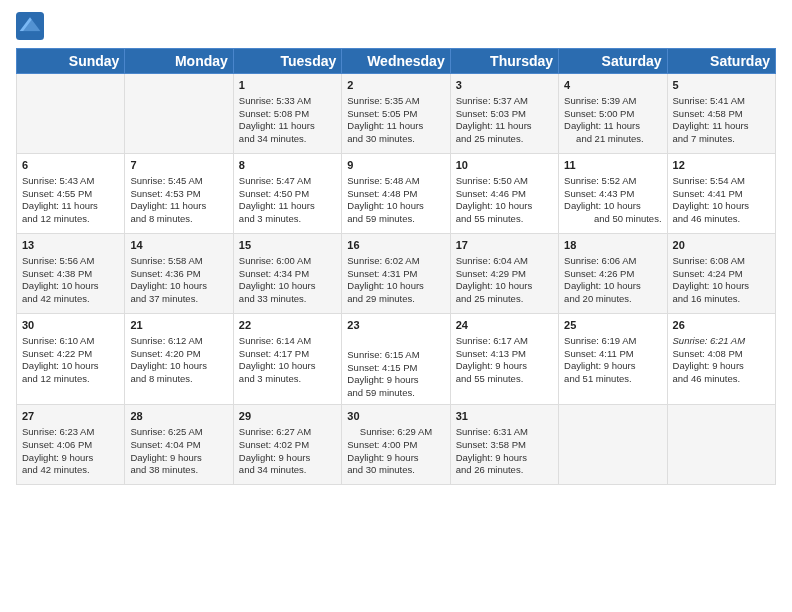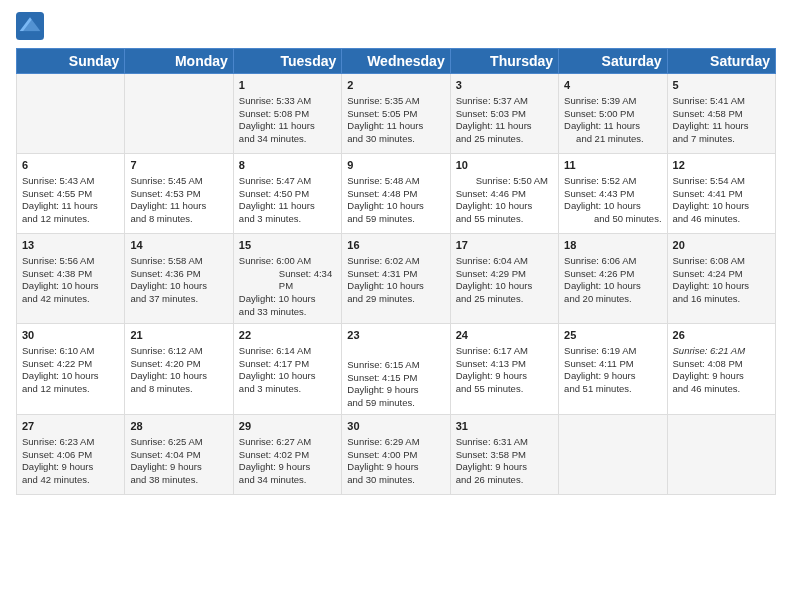--- a/index.html
+++ b/index.html
@@ -202,21 +202,21 @@
           </td>
           <td>
             <span class="day-num">9</span>
             <span style="display: block;">Sunrise: 5:48 AM</span>
             <span style="display: block;">Sunset: 4:48 PM</span>
             <span style="display: block;">Daylight: 10 hours</span>
             <span style="display: block;">and 59 minutes.</span>
           </td>
           <td>
             <span class="day-num">10</span>
-            <span style="display: block; margin-left: 20px;">Sunrise: 5:50 AM</span>
+            <span style="display: block;">Sunrise: 5:50 AM</span>
             <span style="display: block;">Sunset: 4:46 PM</span>
             <span style="display: block;">Daylight: 10 hours</span>
             <span style="display: block;">and 55 minutes.</span>
           </td>
           <td>
             <span class="day-num">11</span>
             <span style="display: block;">Sunrise: 5:52 AM</span>
             <span style="display: block;">Sunset: 4:43 PM</span>
             <span style="display: block;">Daylight: 10 hours</span>
             <span style="display: block; text-align: right;">and 50 minutes.</span>
@@ -240,21 +240,21 @@
           <td>
             <span class="day-num">14</span>
             <span style="display: block;">Sunrise: 5:58 AM</span>
             <span style="display: block;">Sunset: 4:36 PM</span>
             <span style="display: block;">Daylight: 10 hours</span>
             <span style="display: block;">and 37 minutes.</span>
           </td>
           <td>
             <span class="day-num">15</span>
             <span style="display: block;">Sunrise: 6:00 AM</span>
-            <span style="display: block; margin-left: 40px;">Sunset: 4:34 PM</span>
+            <span style="display: block;">Sunset: 4:34 PM</span>
             <span style="display: block;">Daylight: 10 hours</span>
             <span style="display: block;">and 33 minutes.</span>
           </td>
           <td>
             <span class="day-num">16</span>
             <span style="display: block;">Sunrise: 6:02 AM</span>
             <span style="display: block;">Sunset: 4:31 PM</span>
             <span style="display: block;">Daylight: 10 hours</span>
             <span style="display: block;">and 29 minutes.</span>
           </td>
@@ -348,21 +348,21 @@
           </td>
           <td>
             <span class="day-num">29</span>
             <span style="display: block;">Sunrise: 6:27 AM</span>
             <span style="display: block;">Sunset: 4:02 PM</span>
             <span style="display: block;">Daylight: 9 hours</span>
             <span style="display: block;">and 34 minutes.</span>
           </td>
           <td>
             <span class="day-num">30</span>
-            <span style="display: block;">Sunrise: 6:29 AM</span>
+            <span style="display: block; text-align: center;">Sunrise: 6:29 AM</span>
             <span style="display: block;">Sunset: 4:00 PM</span>
             <span style="display: block;">Daylight: 9 hours</span>
             <span style="display: block;">and 30 minutes.</span>
           </td>
           <td>
             <span class="day-num">31</span>
             <span style="display: block;">Sunrise: 6:31 AM</span>
             <span style="display: block;">Sunset: 3:58 PM</span>
             <span style="display: block;">Daylight: 9 hours</span>
             <span style="display: block;">and 26 minutes.</span>

